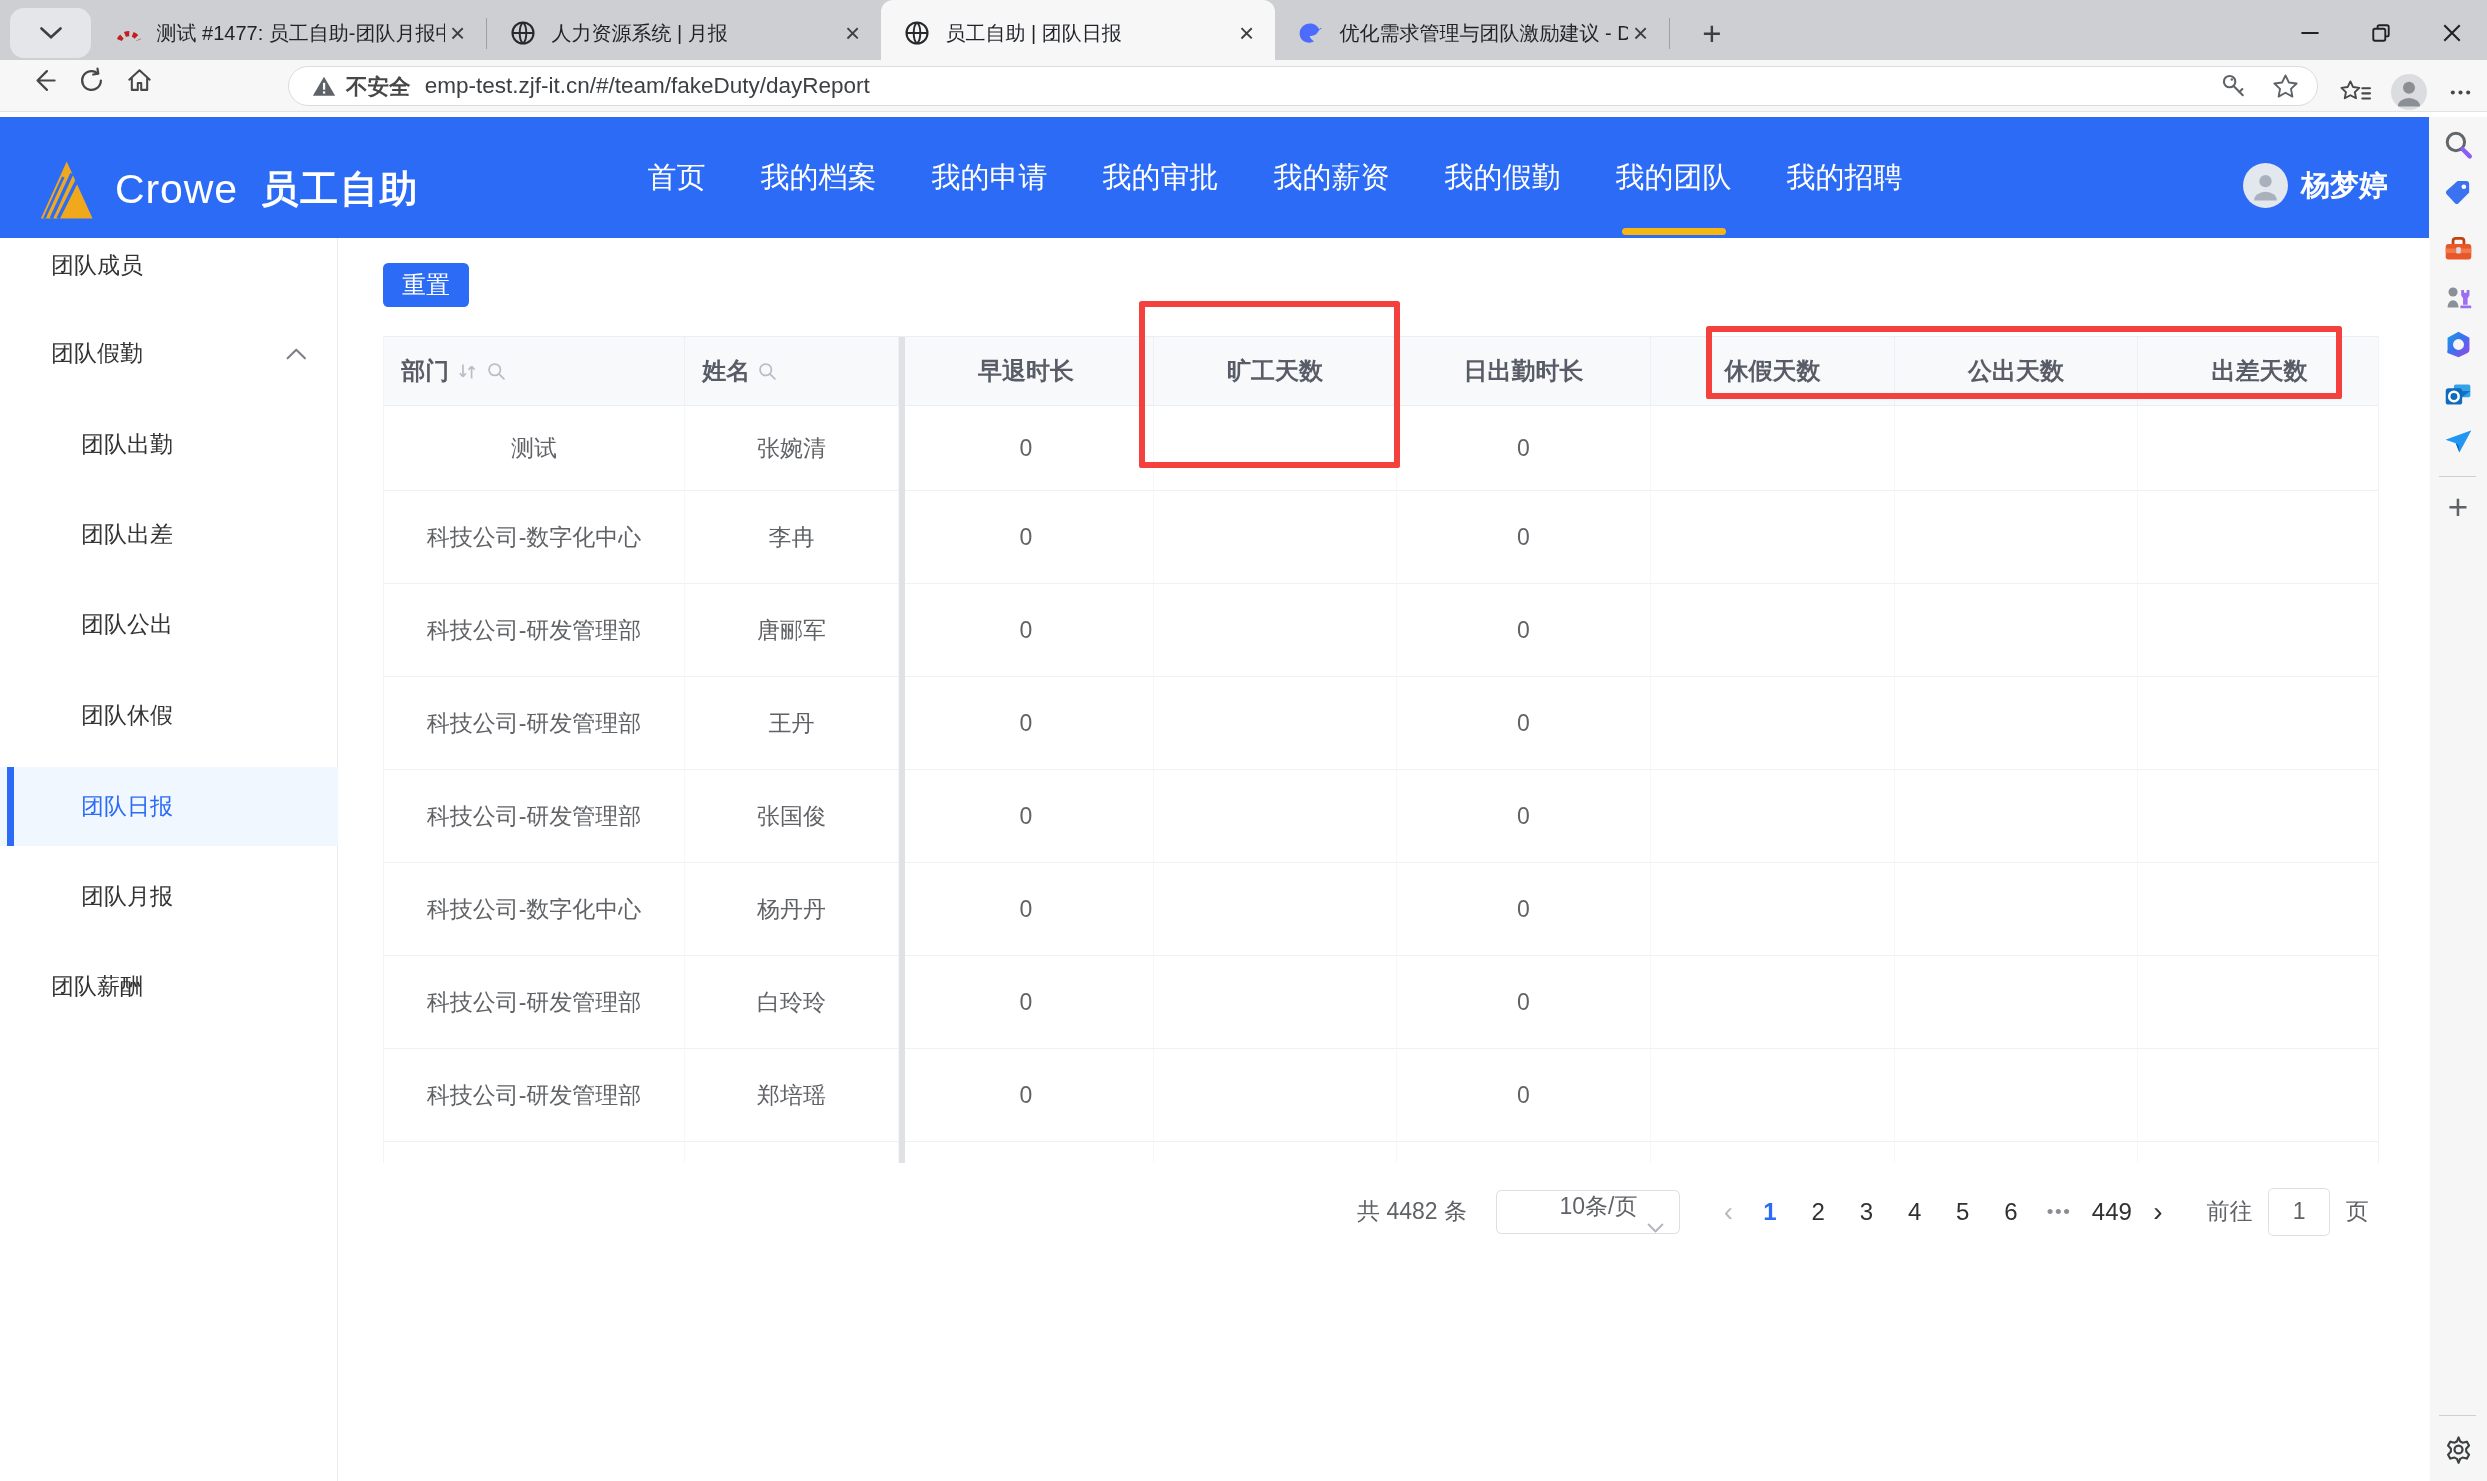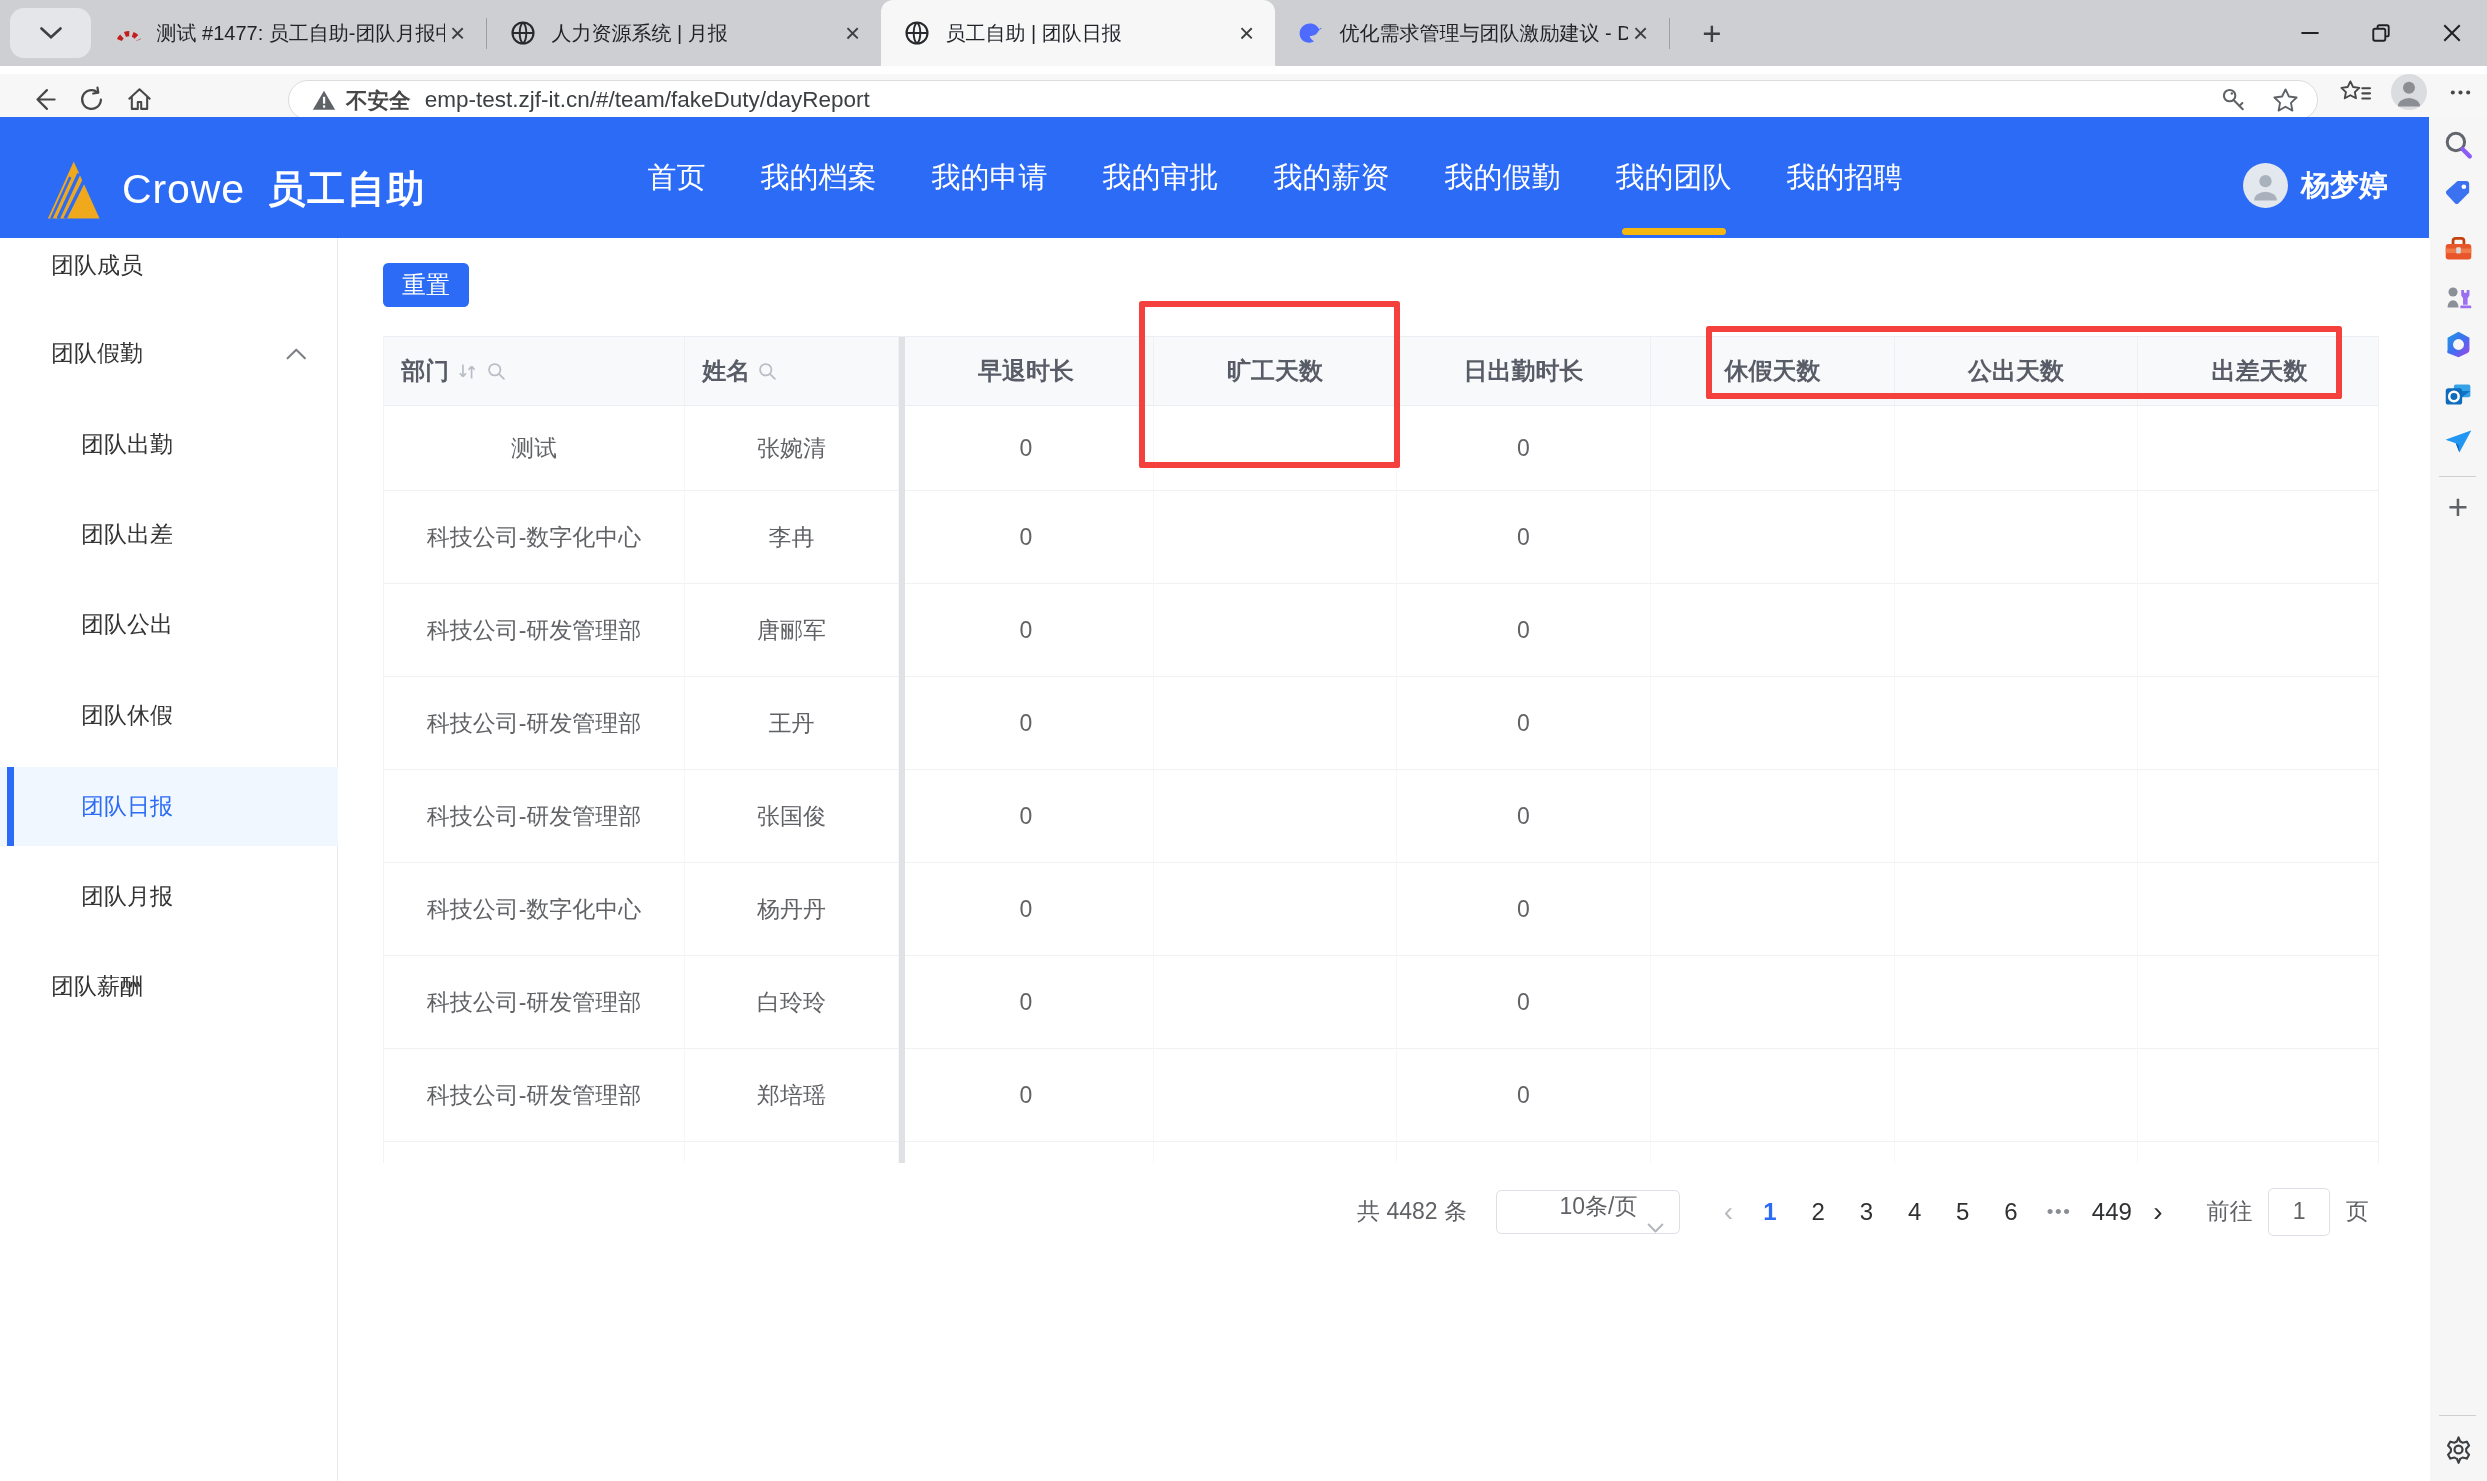--- a/index.html
+++ b/index.html
@@ -18,36 +18,36 @@
   .tab .favicon { width:28px; height:28px; flex:0 0 28px; margin-right:14px; }
   .tab .title { font-size:20px; white-space:nowrap; overflow:hidden; text-overflow:clip; flex:1; }
   .tab .close { font-size:26px; color:#3c4043; padding:0 5.2px; line-height:1; }
   .tab-sep { width:0.9px; height:31px; background:#9aa0a6; align-self:center; }
   .newtab { position:absolute; left:1692px; top:14px; width:40px; height:40px; display:flex;
             align-items:center; justify-content:center; font-size:33px; color:#3c4043; }
   .wincontrols { position:absolute; right:0; top:0; height:66px; display:flex; }
   .winbtn { width:71px; height:66px; display:flex; align-items:center; justify-content:center; color:#202124; }
 
   
-  .toolbar { position:absolute; left:0; top:74px; width:2487px; height:52px; background:#f7f7f7;
-             border-bottom:0.9px solid #e3e3e3; display:flex; align-items:center; }
+  .toolbar { position:absolute; left:0; top:60px; width:2487px; height:52px; background:#f7f7f7;
+             border-bottom:0.9px solid #e3e3e3; display:flex; }
   .navicon { width:48px; height:41px; display:flex; align-items:center; justify-content:center; }
   .navicon:first-child { margin-left:19px; }
   .urlpill { position:absolute; left:288px; top:6px; width:2030px; height:40px; background:#fff;
              border:0.9px solid #dadce0; border-radius:20px; display:flex; align-items:center;
              padding:0 17.3px 0 22.5px; }
   .sec-label { font-size:21.6px; font-weight:bold; color:#474747; margin:0 14px 0 10.4px; white-space:nowrap; }
   .url-text { font-size:22.5px; color:#3c4043; white-space:nowrap; overflow:hidden; flex:1; }
   .pill-right { display:flex; align-items:center; gap:22.5px; margin-left:auto; }
   .tb-right { position:absolute; right:0; top:66px; height:52px; display:flex; align-items:center; gap:19px; padding-right:12px; z-index:5; }
 
   
   .navbar { position:absolute; left:0; top:117px; width:2429px; height:121px; background:#2c6bf6;
             display:flex; align-items:center; }
-  .logo { position:absolute; left:41px; top:0; height:145px; display:flex; align-items:center; }
+  .logo { position:absolute; left:34px; top:0; height:145px; display:flex; align-items:center; }
   .brand { color:#fff; font-size:41px; letter-spacing:0.9px; margin-left:19px; }
   .product { color:#fff; font-size:38px; font-weight:bold; margin-left:22.5px; letter-spacing:1.7px; }
   .mainnav { position:absolute; left:644px; top:0; height:121px; display:flex; align-items:stretch; gap:48px; }
   .nav-item { position:relative; display:flex; align-items:center; color:#fff; font-size:29px; padding:0 3.5px; }
   .nav-item.active::after { content:""; position:absolute; left:50%; transform:translateX(-50%);
             bottom:3.5px; width:104px; height:7px; border-radius:3.5px; background:#f7b711; }
   .nb-user { position:absolute; left:2243px; top:8px; height:121px; display:flex; align-items:center; gap:13px; }
   .nb-avatar { width:45px; height:45px; border-radius:50%; background:#e3e7ee; display:flex;
                align-items:center; justify-content:center; overflow:hidden; }
   .nb-name { color:#fff; font-size:29px; font-weight:bold; }

